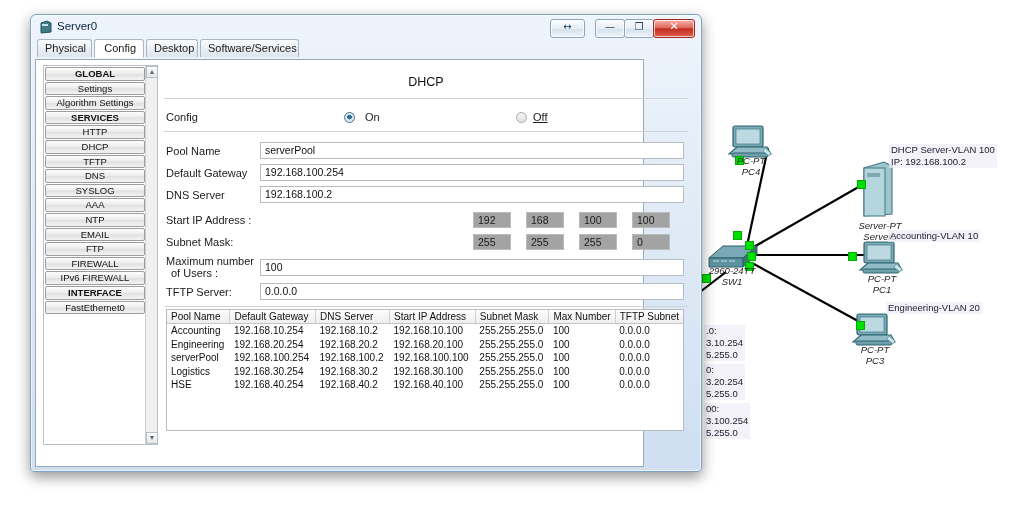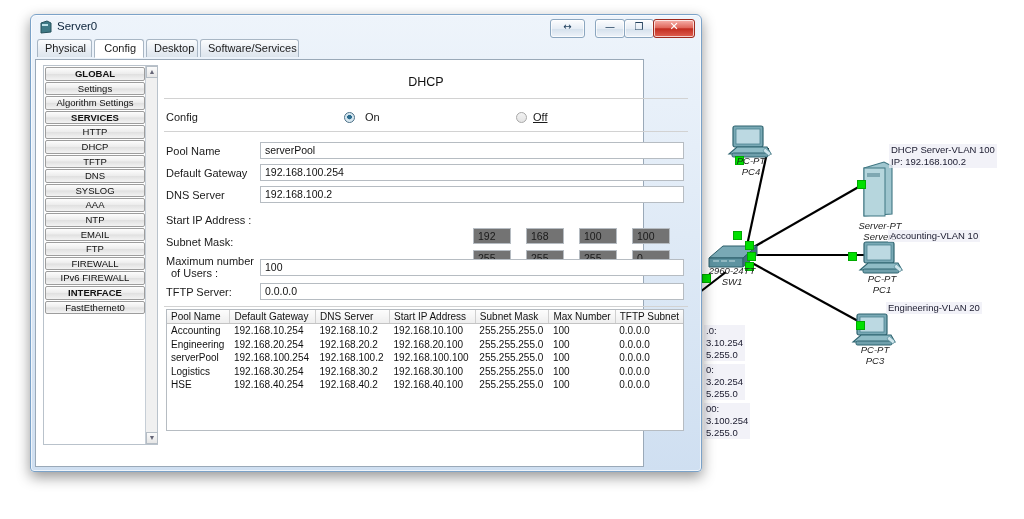--- a/index.html
+++ b/index.html
@@ -106,21 +106,21 @@
     border:1px solid #a8a8a8;background:linear-gradient(180deg,#f3f3f3,#e3e3e3);box-sizing:border-box;}
   .radio.on{border-color:#4a6f86;background:radial-gradient(circle at 50% 45%,#2d6d8f 0 33%,#cfe3ee 38%,#eef4f8 100%);}
   .rlbl{position:absolute;top:4px;font-size:11px;}
   .txt{
     position:absolute;box-sizing:border-box;height:17px;
     border:1px solid #b6bcc2;background:#fff;
     font-size:10.5px;color:#111;line-height:15px;padding:0 4px;
     font-family:"Liberation Sans", sans-serif;
   }
   .oct{position:absolute;box-sizing:border-box;height:16px;width:38px;
-    border:1px solid #b6bcc2;background:#737373;font-size:10.5px;line-height:14px;padding:0 4px;margin-top:16px;}
+    border:1px solid #b6bcc2;background:#a3a3a3;font-size:10.5px;line-height:14px;padding:0 4px;}
 
   .bigbtn{
     position:absolute;box-sizing:border-box;height:16px;
     border:1px solid #9d9d9d;border-radius:2px;
     background:linear-gradient(180deg,#fdfdfd 0%,#ededed 48%,#e1e1e1 52%,#f4f4f4 100%);
     font-size:10.5px;line-height:14px;text-align:center;color:#111;
     font-family:"Liberation Sans", sans-serif;
   }
 
   

